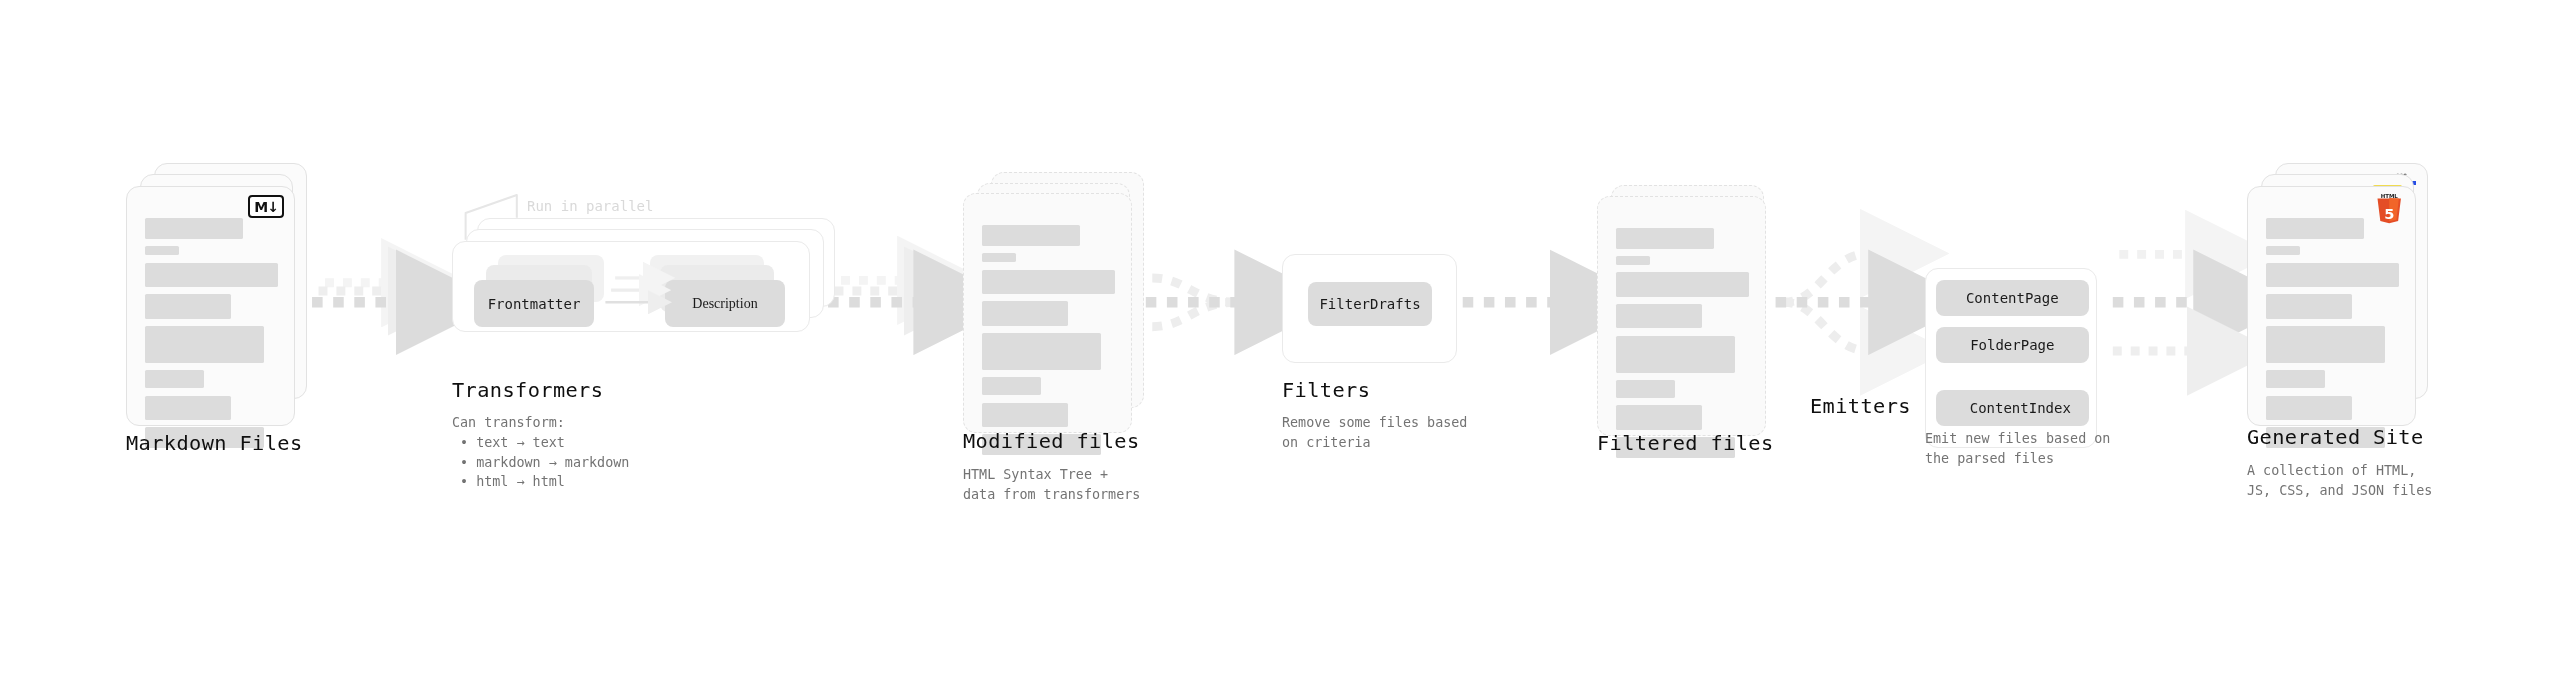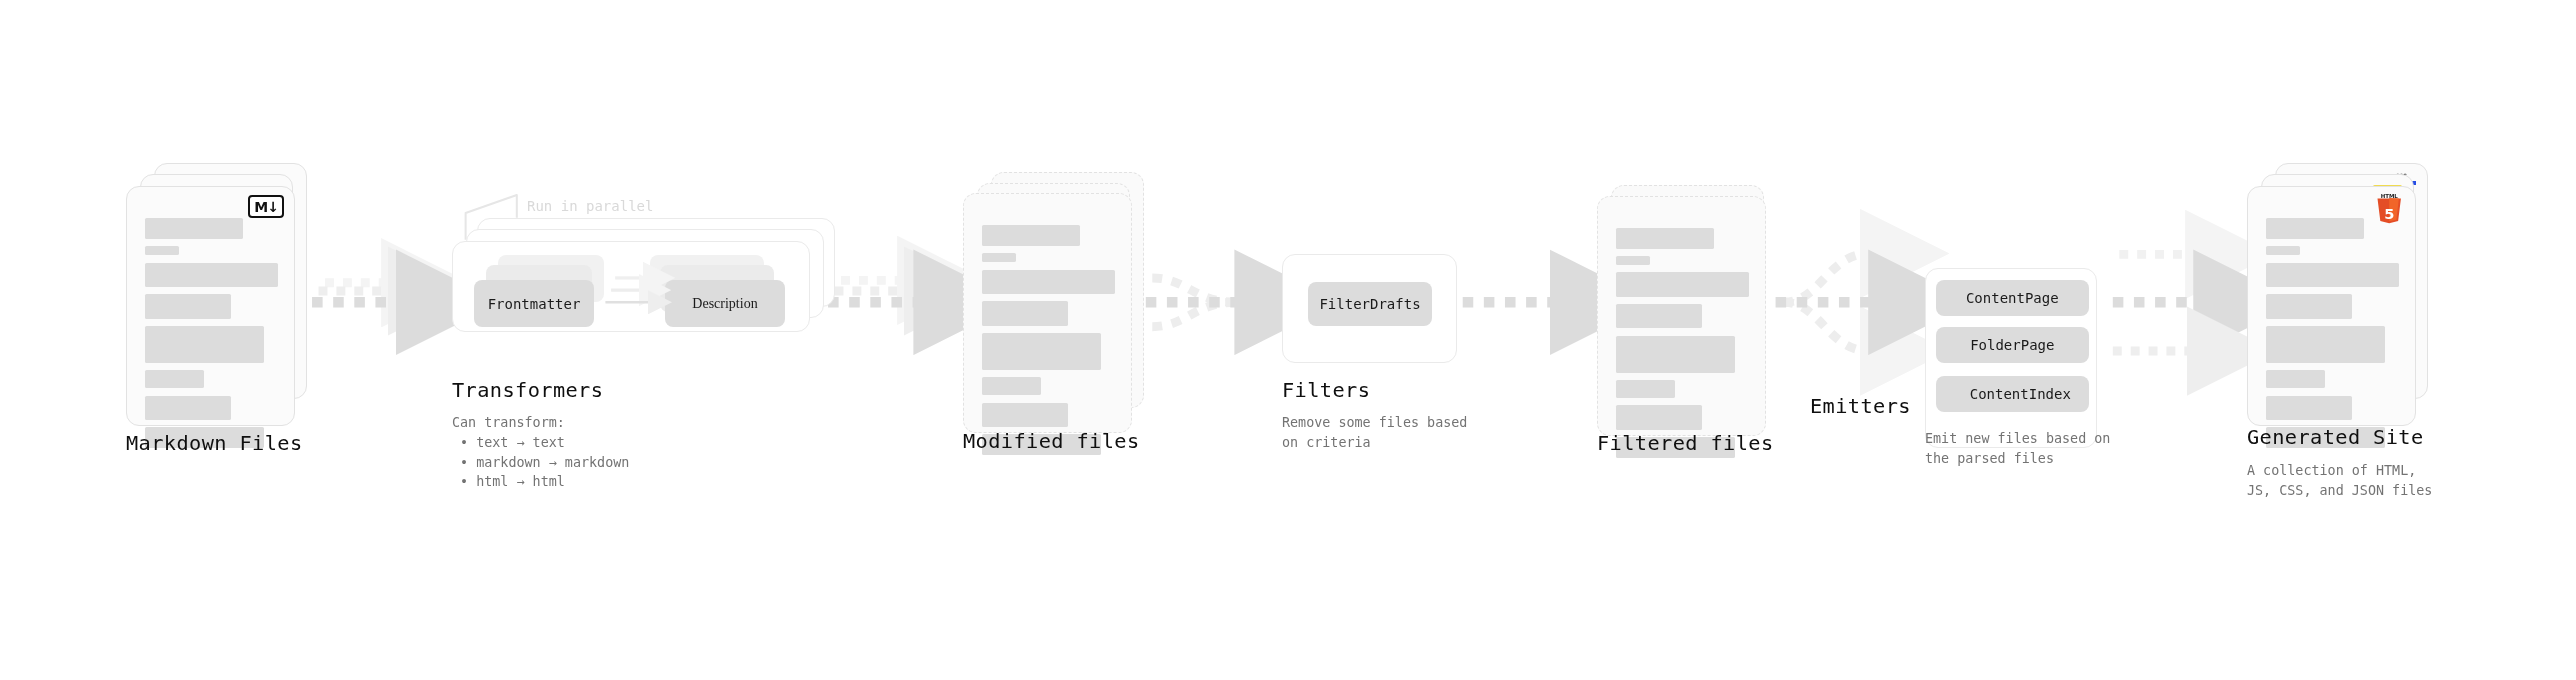--- a/index.html
+++ b/index.html
@@ -212,20 +212,22 @@
         <div class="bar" style="width:133px;height:24.4px;"></div>
         <div class="bar" style="width:86px;height:24.4px;"></div>
         <div class="bar" style="width:119px;height:37px;"></div>
         <div class="bar" style="width:59px;height:18px;"></div>
         <div class="bar" style="width:86px;height:24.4px;"></div>
         <div class="bar" style="width:119px;height:21px;"></div>
       </div>
     </div>
   </div>
   <div class="caption-title" style="left:963px; top:429px;">Modified files</div>
+  <div class="caption-sub" style="left:963px; top:465px;">HTML Syntax Tree +
+data from transformers</div>
 
   <div class="panel" style="left:1282px; top:254px; width:175px; height:109px;">
     <div class="chip" style="left:25px; top:27px; width:124px; height:44px;">FilterDrafts</div>
   </div>
   <div class="caption-title" style="left:1282px; top:378px;">Filters</div>
   <div class="caption-sub" style="left:1282px; top:413px;">Remove some files based
 on criteria</div>
 
   <div class="cardstack" style="left:1597px; top:185px; width:187px; height:268px;">
     <div class="card dashed" style="left:14px; top:0px; width:153px; height:236px;"></div>
@@ -240,21 +242,21 @@
         <div class="bar" style="width:86px;height:24.4px;"></div>
         <div class="bar" style="width:119px;height:21px;"></div>
       </div>
     </div>
   </div>
   <div class="caption-title" style="left:1597px; top:431px;">Filtered files</div>
 
   <div class="panel" style="left:1925px; top:228px; width:172px; height:180px;margin-top:40px;">
     <div class="chip" style="left:9.8px; top:10.6px; width:153px; height:36px;">ContentPage</div>
     <div class="chip" style="left:9.8px; top:58px; width:153px; height:36px;">FolderPage</div>
-    <div class="chip" style="left:9.8px; top:107px; width:153px; height:36px;padding-left:16px;">ContentIndex</div>
+    <div class="chip" style="left:9.8px; top:121px; width:153px; height:36px;padding-left:16px;">ContentIndex</div>
   </div>
   <div class="caption-title" style="left:1810px; top:394px;">Emitters</div>
   <div class="caption-sub" style="left:1925px; top:429px;">Emit new files based on
 the parsed files</div>
 
   <div class="cardstack" style="left:2247px; top:163px; width:187px; height:268px;">
     <div class="card" style="left:28px; top:0px; width:153px; height:236px;">
       <div class="badge-css">
         <div class="cssword">CSS</div>
         <div class="cssbar"></div>

